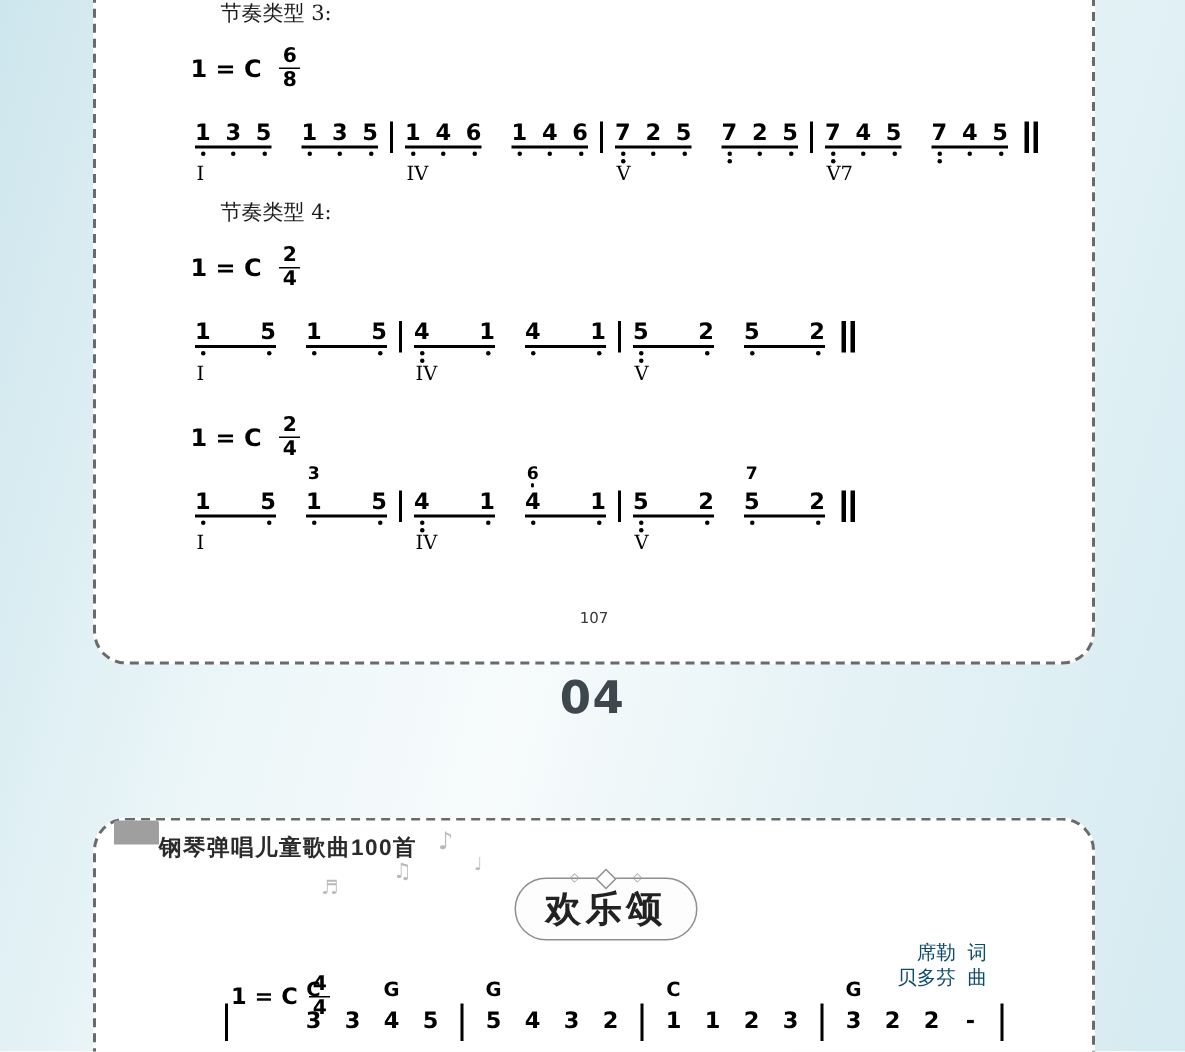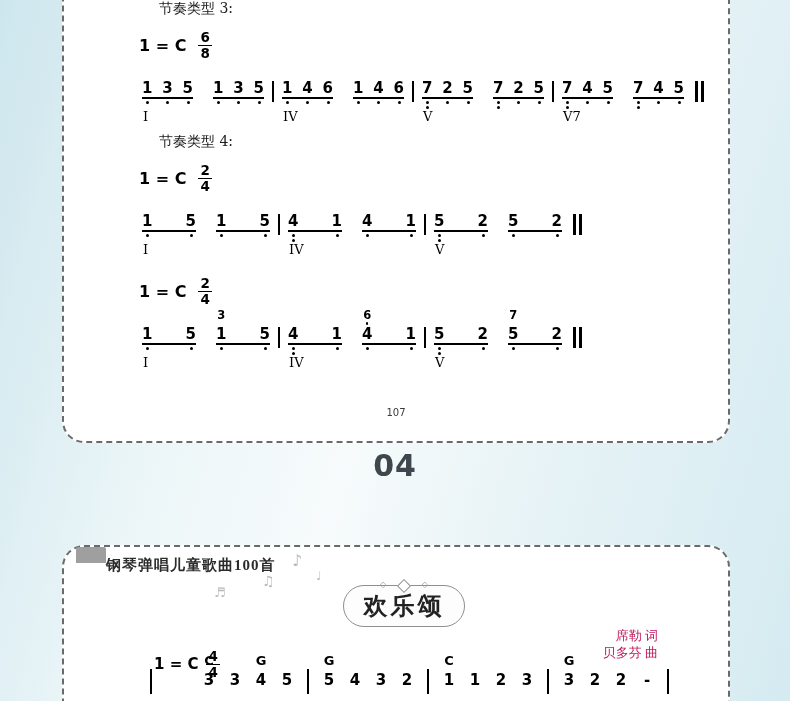--- a/index.html
+++ b/index.html
@@ -5,21 +5,21 @@
   html,body{margin:0;padding:0;}
   body{width:790px;height:701px;overflow:hidden;font-family:"DejaVu Sans","Liberation Sans",sans-serif;}
   .stage{position:relative;width:790px;height:701px;
     background:linear-gradient(105deg,#cde6ed 0%,#ecf6f8 28%,#f7fbfc 48%,#e7f3f6 68%,#d5ebf1 100%);}
   
   .card{position:absolute;left:62px;width:668px;background:#fff;
     border:2px dashed #6a6a6a;border-radius:22px;box-sizing:border-box;}
   .card1{top:-28px;height:471px;}
   .card2{top:545px;height:240px;}
   
-  .sec{position:absolute;left:12px;width:100%;}
+  .sec{position:absolute;left:0;width:100%;}
   .sec0{top:26px}.sec1{top:159px}.sec2{top:290px}
   .slabel{margin-left:83px;font-family:"DejaVu Serif","Liberation Serif",serif;
     font-size:14px;color:#1a1a1a;}
   .keyrow{margin-left:63px;margin-top:12px;display:flex;align-items:center;gap:12px;
     font-weight:bold;font-size:16px;color:#000;}
   .frac{display:inline-flex;flex-direction:column;align-items:center;line-height:1.1;
     font-size:13.5px;font-weight:bold;}
   .frac .ft{border-bottom:1.5px solid #000;padding:0 2px;}
   .line{margin-left:66px;margin-top:20px;display:flex;align-items:flex-start;}
   .measure{position:relative;display:flex;gap:20px;}
@@ -43,40 +43,40 @@
   .endbar i{display:block;width:3px;height:21px;background:#000;}
   .pagenum{position:absolute;top:433px;left:0;width:100%;text-align:center;
     font-size:10px;color:#3a3a3a;}
   
   .chapnum{position:absolute;top:448px;left:0;width:100%;text-align:center;
     font-size:30px;font-weight:bold;color:#3e474d;letter-spacing:1px;}
   .banner{position:absolute;top:490px;left:190px;width:406px;height:31px;
     background:#474f55;color:#fff;font-weight:bold;font-size:22px;line-height:31px;
     text-align:center;letter-spacing:1.5px;}
   
-  .series{position:absolute;left:42px;top:9px;font-family:Liberation Serif, serif;
+  .series{position:absolute;left:42px;top:9px;font-family:Liberation Sans, sans-serif;
     font-weight:bold;font-size:15px;color:#2b2b2b;letter-spacing:1px;}
   .decor{position:absolute;color:#b9b9b9;font-size:14px;}
   .decor.n1{left:228px;top:4px;font-size:16px;}
   .decor.n2{left:198px;top:26px;}
   .decor.n3{left:252px;top:22px;font-size:12px;}
   .decor.n4{left:150px;top:38px;font-size:13px;}
   .sketch{position:absolute;left:12px;top:0px;width:30px;height:16px;background:#9f9f9f;
     border-radius:2px 2px 0 0;}
   .titleframe{position:absolute;left:279px;top:38px;width:122px;height:42px;
     border:1.5px solid #8f8f8f;border-radius:21px;background:#fdfdfd;
     display:flex;align-items:center;justify-content:center;box-sizing:border-box;}
   .titleframe::before{content:"";position:absolute;top:-5px;left:50%;width:8px;height:8px;
     background:#fff;border:1px solid #8f8f8f;transform:translateX(-50%) rotate(45deg);}
   .orn{position:absolute;top:-5px;color:#9a9a9a;font-size:8px;line-height:8px;}
   .orn.l{left:30%;} .orn.r{right:30%;}
   .songtitle{font-family:"DejaVu Serif","Liberation Serif",serif;font-weight:bold;
     font-size:24px;letter-spacing:3px;color:#222;}
   .credits{position:absolute;right:70px;top:80px;text-align:right;
-    font-family:Liberation Serif, serif;font-size:13px;line-height:17px;color:#be185d;}
+    font-family:Liberation Mono, monospace;font-size:13px;line-height:17px;color:#0c4a6e;}
   .keyrow2{position:absolute;left:90px;top:102px;display:flex;align-items:center;gap:8px;
     font-weight:bold;font-size:15px;}
   .melody{position:absolute;left:86px;top:125px;display:flex;align-items:flex-start;}
   .mbar{width:2px;height:25px;background:#000;margin-top:-3px;}
   .mmeasure{display:flex;margin:0 7px;}
   .mmeasure.first{margin-left:44px;}
   .mn{position:relative;width:26px;text-align:center;font-weight:bold;font-size:15px;line-height:1.1;}
   .chord{position:absolute;top:-18px;left:50%;transform:translateX(-50%);
     font-size:13px;font-weight:bold;}
 </style>

